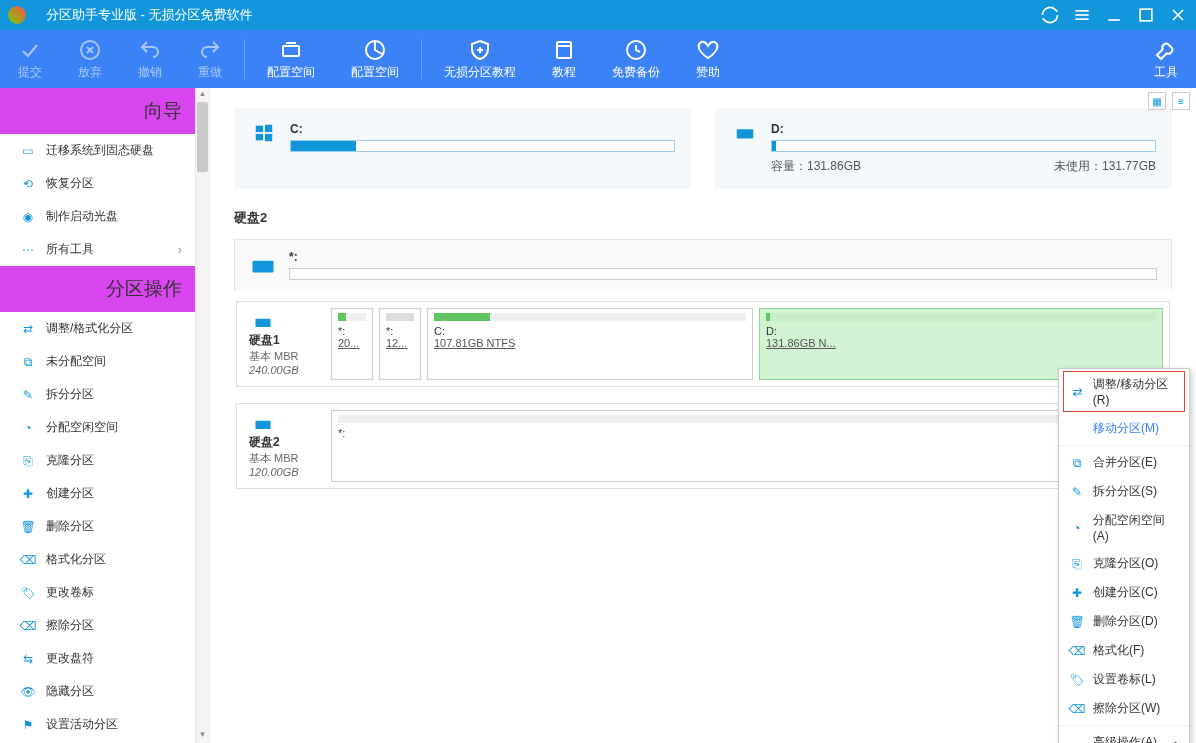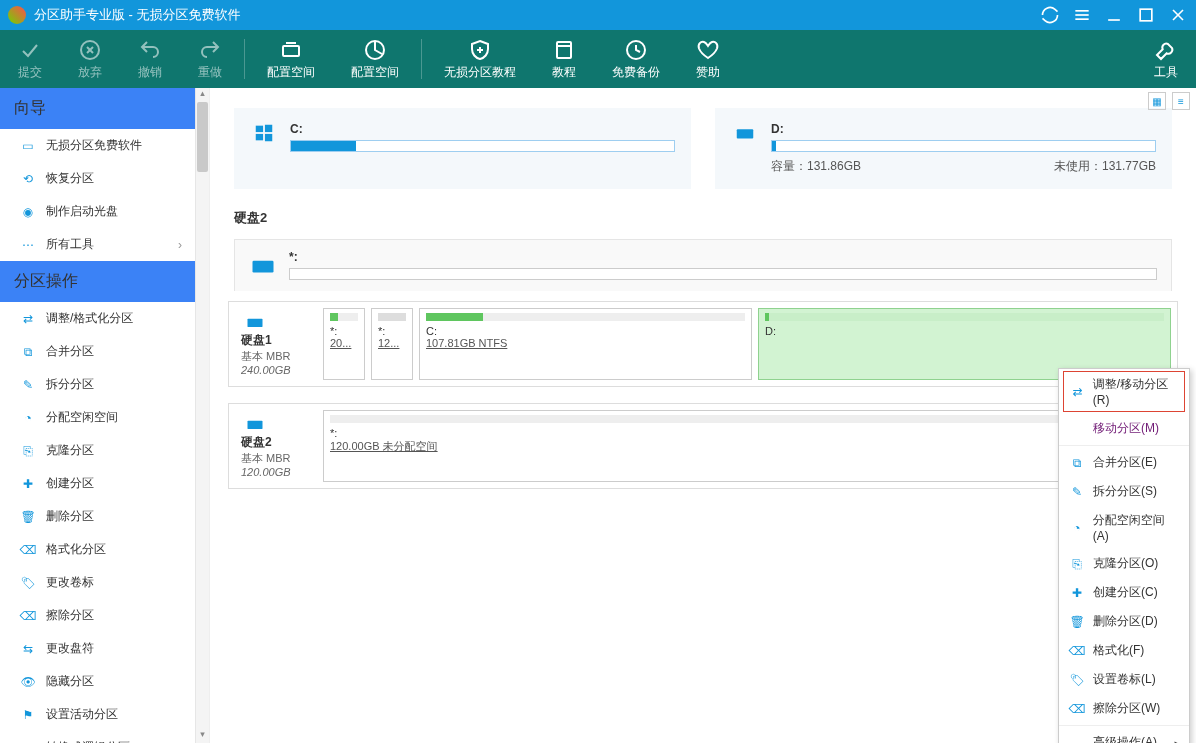--- a/index.html
+++ b/index.html
@@ -1,37 +1,37 @@
 <!DOCTYPE html>
 <html><head>
 <meta charset="utf-8">
 <style>
 * { margin: 0; padding: 0; box-sizing: border-box; font-family: "Microsoft YaHei", sans-serif; }
 body { width: 1196px; height: 743px; background: #fff; overflow: hidden; font-size: 12px; color: #333; }
 
-.titlebar { height: 30px; background: #1296db; display: flex; align-items: center; padding: 0 8px; color: #fff; }
+.titlebar { height: 30px; background: #1296db; display: flex; align-items: center; padding: 0 8px; color: #fff; gap: 12px; }
 .titlebar .logo { width: 18px; height: 18px; border-radius: 50%; background: linear-gradient(45deg, #6dd400, #ff4d4f); margin-right: 8px; }
 .titlebar .title { flex: 1; font-size: 13px; }
 .titlebar .wbtns { display: flex; gap: 12px; }
 .titlebar .wbtn { width: 20px; height: 20px; display: flex; align-items: center; justify-content: center; cursor: pointer; }
 
-.toolbar { height: 58px; background: #0f766e; display: flex; align-items: center; color: #fff; }
+.toolbar { height: 58px; background: #3b82f6; display: flex; align-items: center; color: #fff; }
 .toolbar .tbtn { display: flex; flex-direction: column; align-items: center; justify-content: center; height: 58px; padding: 0 18px; cursor: pointer; font-size: 12px; }
 .toolbar .tbtn .ico { width: 24px; height: 24px; display: flex; align-items: center; justify-content: center; margin-bottom: 2px; }
 .toolbar .tbtn.disabled { opacity: 0.55; }
 .toolbar .spacer { flex: 1; }
 .toolbar .sep { width: 1px; height: 40px; background: rgba(255,255,255,0.25); margin: 0 4px; }
 
 .body { display: flex; height: calc(743px - 88px); }
 .sidebar { width: 210px; background: #fff; border-right: 1px solid #eee; overflow-y: auto; position: relative; }
 .side-scroll { position: absolute; right: 0; top: 0; bottom: 0; width: 14px; background: #f4f4f4; border-left:1px solid #e6e6e6;}
 .side-scroll .thumb { position:absolute; top:0; left:1px; right:1px; height:70px; background:#c9c9c9; border-radius:2px;}
 .side-scroll .arrow { position:absolute; left:0; right:0; height:14px; text-align:center; font-size:9px; color:#888;}
 .side-content { width: 196px; }
-.shead { padding: 10px 14px; font-size: 16px; color: #333; background: #3b82f6; }
+.shead { padding: 10px 14px; font-size: 19px; color: #333; background: #d946ef; text-align: right; }
 .sitem { display: flex; align-items: center; padding: 8px 14px 8px 20px; cursor: pointer; color: #333; }
 .sitem .sico { width: 16px; height: 16px; margin-right: 10px; color: #1296db; display:flex;align-items:center;justify-content:center; }
 .sitem .chev { margin-left: auto; color: #999; }
 
 .main { flex: 1; background: #fff; position: relative; overflow: hidden; }
 .main-top { position: absolute; top: 4px; right: 6px; display: flex; gap: 6px; }
 .view-btn { width: 18px; height: 18px; border: 1px solid #ccc; display: flex; align-items: center; justify-content: center; color: #1296db; font-size: 10px; cursor: pointer; }
 
 .cards { display: flex; gap: 24px; padding: 20px 24px 10px; }
 .card { flex: 1; background: #f4f8fb; padding: 14px 16px; display: flex; gap: 12px; }
@@ -40,39 +40,39 @@
 .card .drive { font-weight: bold; margin-bottom: 4px; }
 .card .bar { height: 12px; border: 1px solid #9ecef0; background: #fff; margin-bottom: 6px; position: relative; }
 .card .bar .fill { position: absolute; left: 0; top: 0; bottom: 0; background: #1296db; }
 .card .stats { display: flex; justify-content: space-between; color: #555; font-size: 12px; }
 
 .section-label { padding: 10px 24px 6px; font-weight: bold; font-size: 13px; }
 
 .disk2-card { margin: 6px 24px; border: 1px solid #e5e5e5; background: #f9f9f9; padding: 10px 14px; display: flex; gap: 12px; border-bottom: none; }
 .disk2-card .bar2 { flex: 1; height: 12px; border: 1px solid #ccc; background: #fff; margin-top: 4px; }
 
-.diskrows { margin: 10px 18px; }
+.diskrows { margin: 10px 26px; }
 .diskrow { border: 1px solid #ddd; margin-bottom: 16px; display: flex; padding: 6px; gap: 6px; background: #fff; }
 .diskhead { width: 82px; padding: 4px 6px; }
 .diskhead .dico { width: 28px; height: 20px; color: #1296db; }
 .diskhead .dname { font-weight: bold; }
 .diskhead .dtype { font-size: 11px; color: #666; }
 .diskhead .dsize { font-size: 11px; color: #666; font-style: italic; }
 
 .part { border: 1px solid #ccc; padding: 4px 6px; min-width: 40px; display: flex; flex-direction: column; justify-content: flex-start; position: relative; }
 .part .pbar { height: 8px; background: #eee; margin-bottom: 4px; position: relative; }
 .part .pbar .pfill { position: absolute; left: 0; top: 0; bottom: 0; background: #5fc65f; }
 .part .pl1 { font-size: 11px; color: #333; white-space: nowrap; overflow: hidden; text-overflow: ellipsis; }
 .part .pl2 { font-size: 11px; color: #555; white-space: nowrap; overflow: hidden; text-decoration: underline; }
 .part.selected { background: #d2f3d2; border-color: #8fd28f; }
 
 .ctxmenu { position: absolute; left: 848px; top: 280px; width: 132px; background: #fff; border: 1px solid #ccc; box-shadow: 2px 2px 6px rgba(0,0,0,0.2); z-index: 50; }
 .ctxmenu .mi { display: flex; align-items: center; padding: 6px 10px; cursor: pointer; }
 .ctxmenu .mi.highlight { border: 1px solid #d43; margin: 2px 4px; padding: 4px 6px; }
-.ctxmenu .mi.disabled { color: #701a75; text-align: right; }
+.ctxmenu .mi.disabled { color: #3b82f6; text-align: right; }
 .ctxmenu .mi .mico { width: 16px; margin-right: 8px; color: #1296db; display:flex;align-items:center;justify-content:center;}
 .ctxmenu .mi .arrow { margin-left: auto; font-size: 9px; color: #444; }
 .ctxmenu .msep { height: 1px; background: #eee; margin: 2px 0; }
 
 svg { width: 100%; height: 100%; }
 </style>
 </head>
 <body>
 
 <div class="titlebar">
@@ -212,21 +212,21 @@
     </div>
 </div>
 
 <div class="body">
 
   <div class="sidebar">
     <div class="side-content">
     <div class="shead">向导</div>
     <div class="sitem">
           <div class="sico">▭</div>
-          <span>无损分区免费软件</span>
+          <span>迁移系统到固态硬盘</span>
         </div>
     <div class="sitem">
           <div class="sico">⟲</div>
           <span>恢复分区</span>
         </div>
     <div class="sitem">
           <div class="sico">◉</div>
           <span>制作启动光盘</span>
         </div>
     <div class="sitem">
@@ -235,21 +235,21 @@
           <span class="chev">›</span>
         </div>
 
     <div class="shead">分区操作</div>
     <div class="sitem">
           <div class="sico">⇄</div>
           <span>调整/格式化分区</span>
         </div>
     <div class="sitem">
           <div class="sico">⧉</div>
-          <span>合并分区</span>
+          <span>未分配空间</span>
         </div>
     <div class="sitem">
           <div class="sico">✎</div>
           <span>拆分分区</span>
         </div>
     <div class="sitem">
           <div class="sico">◔</div>
           <span>分配空闲空间</span>
         </div>
     <div class="sitem">
@@ -379,36 +379,36 @@
               <div class="pfill" style="width:18%"></div>
             </div>
           <div class="pl1">C:</div>
           <div class="pl2">107.81GB NTFS</div>
         </div>
         <div class="part selected" style="flex:3">
           <div class="pbar" style="background:#c8eec8">
               <div class="pfill" style="width:1%"></div>
             </div>
           <div class="pl1">D:</div>
+          <div class="pl2">131.86GB N...</div>
         </div>
       </div>
 
       <div class="diskrow">
         <div class="diskhead">
           <div class="dico"><svg viewBox="0 0 24 24" fill="#1296db">
                 <rect x="3" y="8" width="18" height="10" rx="1"></rect>
               </svg></div>
           <div class="dname">硬盘2</div>
           <div class="dtype">基本 MBR</div>
           <div class="dsize">120.00GB</div>
         </div>
         <div class="part" style="flex:1">
           <div class="pbar" style="background:#eee"></div>
           <div class="pl1">*:</div>
-          <div class="pl2">120.00GB 未分配空间</div>
         </div>
       </div>
     </div>
 
     <div class="ctxmenu">
       <div class="mi highlight">
           <div class="mico">⇄</div>
           <span>调整/移动分区(R)</span>
         </div>
       <div class="mi disabled">

